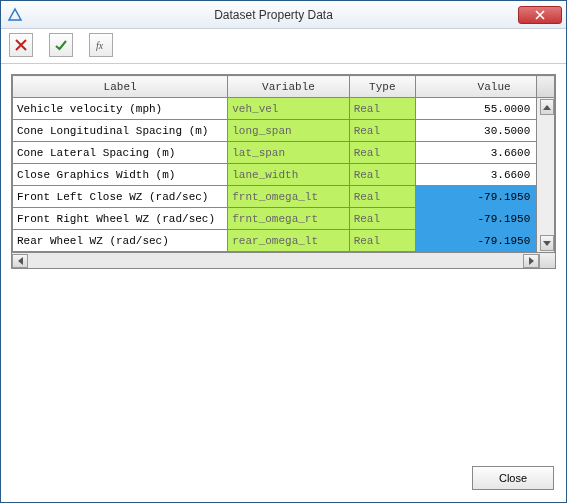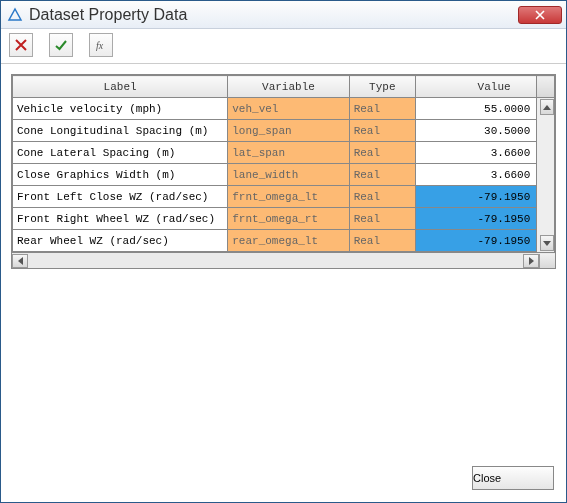--- a/index.html
+++ b/index.html
@@ -25,21 +25,22 @@
     align-items: center;
     border-bottom: 1px solid #c8d0dc;
   }
   .titlebar-icon {
     width: 16px; height: 16px;
     margin: 0 6px;
   }
   .titlebar-text {
     flex: 1;
     color: #333;
-    font-size: 16px;
+    font-size: 12px;
+    text-align: center;
   }
   .close-btn {
     width: 44px; height: 18px;
     margin-right: 4px;
     background: linear-gradient(to bottom, #e07878, #c83838);
     border: 1px solid #a02828;
     border-radius: 3px;
     display: flex;
     align-items: center;
     justify-content: center;
@@ -112,21 +113,21 @@
   }
   .cell-indent {
     display: block;
     padding: 0 4px;
     line-height: 20px;
     height: 20px;
     overflow: hidden;
     white-space: nowrap;
   }
   .cell-ro {
-    background: #fdba74;
+    background: #bef264;
     color: #666;
   }
   .cell-ro .cell-indent { color: #666; }
   .cell-val-white {
     background: #fff;
     text-align: right;
   }
   .cell-val-white .cell-indent,
   .cell-val-blue .cell-indent { padding-right: 6px; }
   .cell-val-blue {
@@ -172,21 +173,21 @@
   .footer {
     display: flex;
     justify-content: flex-end;
     padding: 12px;
   }
   .close-button {
     width: 82px; height: 24px;
     border: 1px solid #888;
     background: linear-gradient(to bottom,#fdfdfd,#e6e6e6);
     cursor: pointer;
-    display:flex; align-items:center; justify-content:flex-start;margin-top:8px;
+    display:flex; align-items:center; justify-content:center;margin-top:8px;
   }
   .tri { width:0; height:0; display:inline-block; }
   .tri-l { border-top:4px solid transparent; border-bottom:4px solid transparent; border-right:5px solid #555;}
   .tri-r { border-top:4px solid transparent; border-bottom:4px solid transparent; border-left:5px solid #555;}
   .tri-u { border-left:4px solid transparent; border-right:4px solid transparent; border-bottom:5px solid #555;}
   .tri-d { border-left:4px solid transparent; border-right:4px solid transparent; border-top:5px solid #555;}
 </style>
 </head>
 <body>
 

